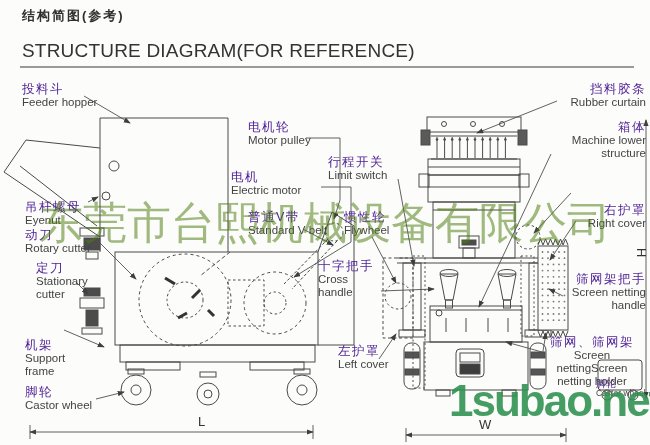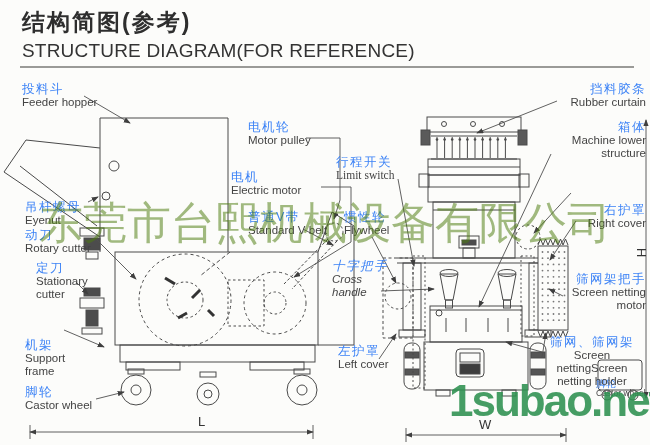--- a/index.html
+++ b/index.html
@@ -3,45 +3,45 @@
 <meta charset="utf-8">
 <style>
   html,body{margin:0;padding:0;background:#e8e8e6;}
   #page{
     position:relative;width:650px;height:445px;overflow:hidden;
     background:#fcfcfa;
     font-family:"Liberation Sans","DejaVu Sans",sans-serif;
     color:#3f3f3f;
   }
   
-  #title-zh{position:absolute;left:22px;top:7px;font-size:23px;font-weight:bold;
+  #title-zh{position:absolute;left:22px;top:7px;font-size:13px;font-weight:bold;
     letter-spacing:2px;color:#2e2e2e;z-index:3;}
   #title-en{position:absolute;left:22px;top:40px;font-size:19px;color:#333;
     letter-spacing:.2px;z-index:3;text-align:center;}
   #title-underline{position:absolute;left:20px;top:66px;width:614px;height:2px;
     background:#9a9a97;z-index:3;}
   
   .label{position:absolute;z-index:3;line-height:1.12;}
-  .label .zh{display:block;font-size:12.5px;letter-spacing:1.5px;color:#3b82f6;}
+  .label .zh{display:block;font-size:12.5px;letter-spacing:1.5px;color:#4c1d95;}
   .label .en{display:block;font-size:11.5px;color:#444;}
   .r{text-align:right;}
   
   #lb-feeder{left:22px;top:82px;}
   #lb-eyenut{left:25px;top:200px;}
   #lb-rotary{left:25px;top:228px;}
   #lb-stationary{left:36px;top:261px;width:74px;}
   #lb-supframe{left:25px;top:306px;width:60px;margin-top:32px;}
   #lb-castor{left:25px;top:385px;}
   
   #lb-motorpulley{left:248px;top:120px;}
   #lb-motor{left:231px;top:170px;}
   #lb-vbelt{left:248px;top:210px;}
-  #lb-limit{left:336px;top:155px;font-family:Liberation Serif, serif;}
+  #lb-limit{left:328px;top:155px;}
   #lb-flywheel{left:344px;top:210px;}
-  #lb-crosshandle{left:332px;top:259px;width:58px;font-style:italic;}
+  #lb-crosshandle{left:318px;top:259px;width:58px;}
   #lb-leftcover{left:338px;top:344px;}
   
   #lb-curtain{right:4px;top:82px;}
   #lb-lowerstruct{right:4px;top:120px;width:102px;}
   #lb-beltpulley{right:4px;top:169px;}
   #lb-rightcover{right:4px;top:203px;margin-left:21px;}
   #lb-scrhandle{right:4px;top:272px;width:94px;}
   #lb-scrholder{right:4px;top:335px;width:108px;text-align:center;}
   #lb-castor-r{left:596px;top:378px;z-index:2;}
   #lb-castor-r .zh{font-size:10px;letter-spacing:0;}
@@ -401,21 +401,21 @@
   <div class="label r" id="lb-lowerstruct">
     <span class="zh">箱体</span>
     <span class="en">Machine lower structure</span>
   </div>
   <div class="label r" id="lb-rightcover">
     <span class="zh">右护罩</span>
     <span class="en">Right cover</span>
   </div>
   <div class="label r" id="lb-scrhandle">
     <span class="zh">筛网架把手</span>
-    <span class="en">Screen netting motor</span>
+    <span class="en">Screen netting handle</span>
   </div>
   <div class="label r" id="lb-scrholder">
     <span class="zh">筛网、筛网架</span>
     <span class="en">Screen nettingScreen netting holder</span>
   </div>
   <div class="label" id="lb-castor-r">
     <span class="zh">脚轮</span>
     <span class="en">Castor wheel</span>
   </div>
 

